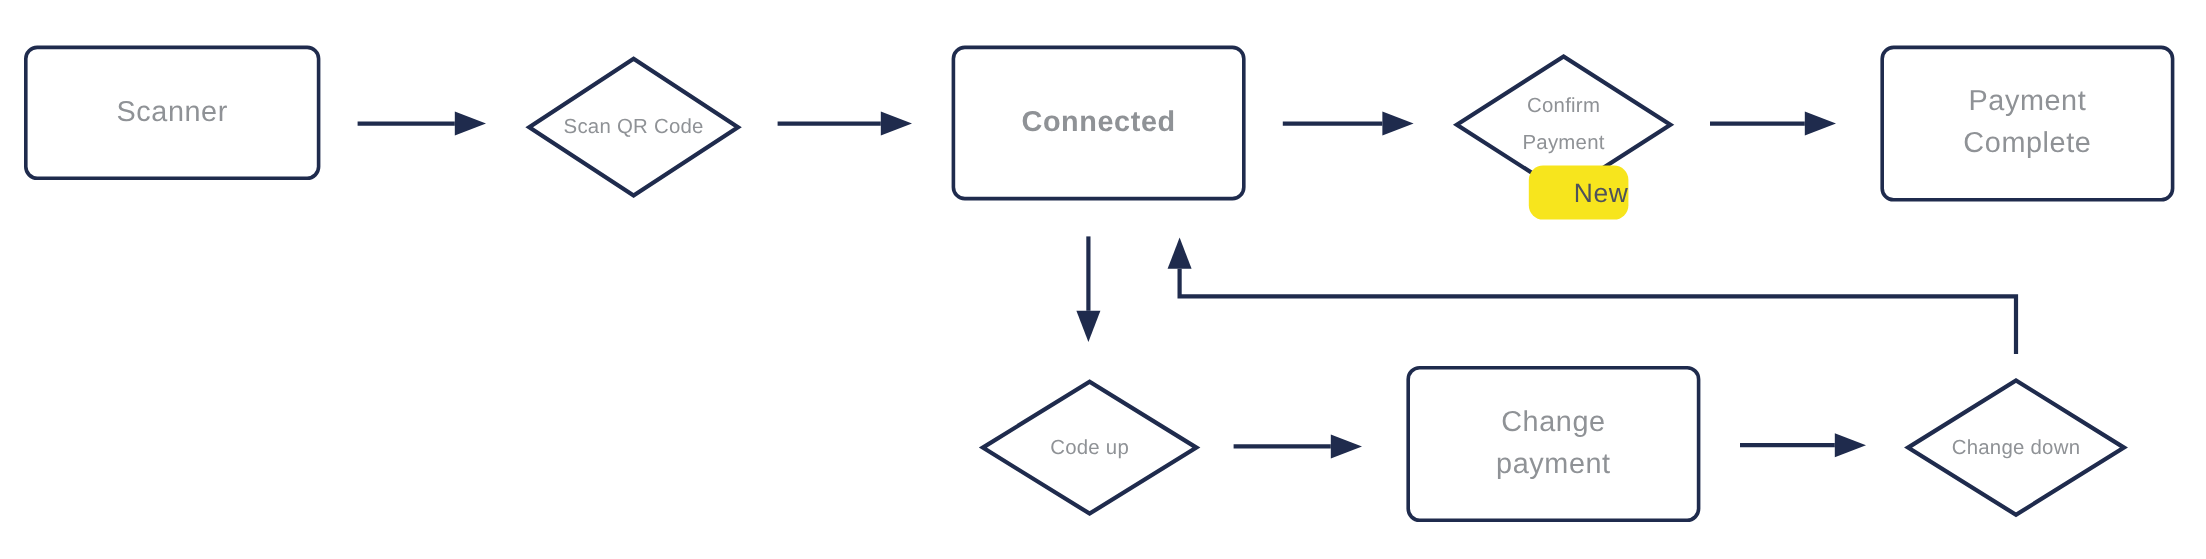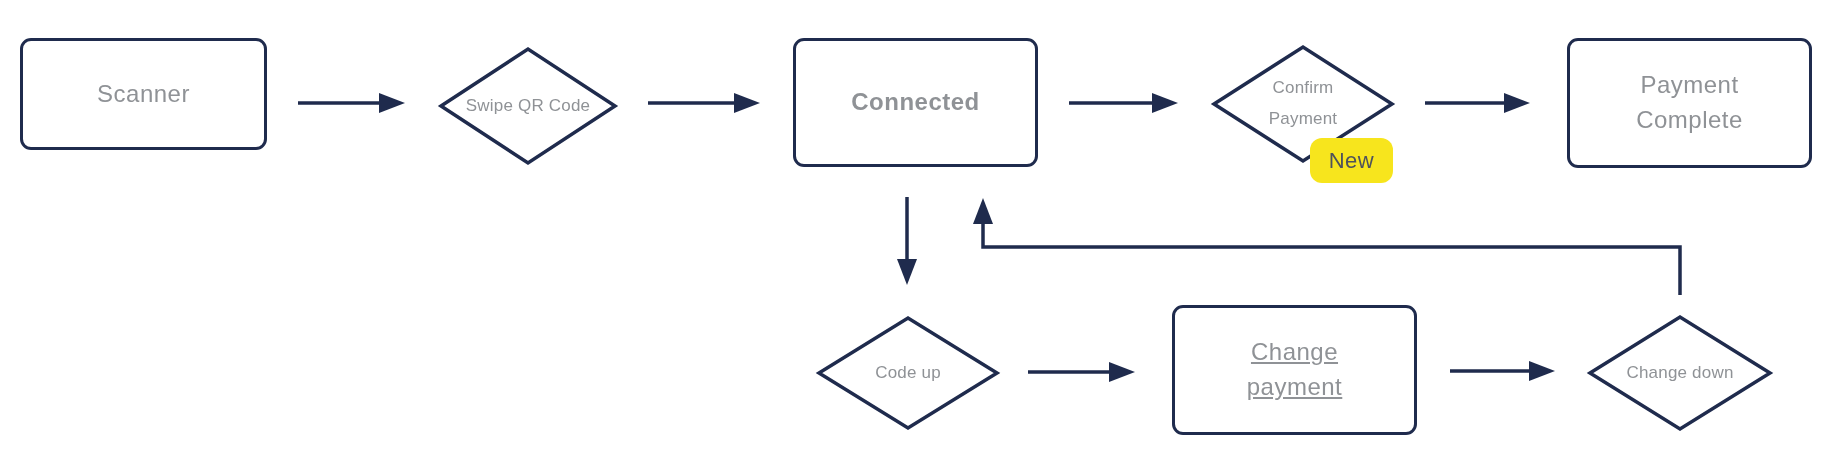--- a/index.html
+++ b/index.html
@@ -93,47 +93,47 @@
       <polygon points="1555,371 1529,381 1529,361" fill="#1F2B4D"></polygon>
       <polyline points="1680,295 1680,247 983,247 983,224" fill="none" stroke="#1F2B4D" stroke-width="3.5" stroke-linejoin="miter"></polyline>
       <polygon points="983,198 993,224 973,224" fill="#1F2B4D"></polygon>
     </svg>
 
   <div class="node rect-node" style="left: 20px; top: 38px; width: 247px; height: 112px;">
     <span>Scanner</span>
   </div>
 
   <div class="node diamond-node" style="left: 441px; top: 49px; width: 174px; height: 114px;">
-    <span>Swipe QR Code</span>
+    <span>Scan QR Code</span>
   </div>
 
   <div class="node rect-node" style="left: 793px; top: 38px; width: 245px; height: 129px; font-weight: bold;">
     <span>Connected</span>
   </div>
 
   <div class="node diamond-node" style="left: 1214px; top: 47px; width: 178px; height: 114px;">
     <span>Confirm
 Payment</span>
   </div>
 
   <div class="node rect-node" style="left: 1567px; top: 38px; width: 245px; height: 130px;">
     <span>Payment
 Complete</span>
   </div>
 
   <div class="node diamond-node" style="left: 819px; top: 318px; width: 178px; height: 110px;">
     <span>Code up</span>
   </div>
 
-  <div class="node rect-node" style="left: 1172px; top: 305px; width: 245px; height: 130px; text-decoration: underline;">
+  <div class="node rect-node" style="left: 1172px; top: 305px; width: 245px; height: 130px;">
     <span>Change
 payment</span>
   </div>
 
   <div class="node diamond-node" style="left: 1590px; top: 317px; width: 180px; height: 112px;">
     <span>Change down</span>
   </div>
 
-  <div class="badge" style="left: 1310px; top: 138px; width: 83px; height: 45px;">
+  <div class="badge" style="left: 1274px; top: 138px; width: 83px; height: 45px; justify-content: flex-end;">
     <span>New</span>
   </div>
 
 </div>
 
 </body></html>

